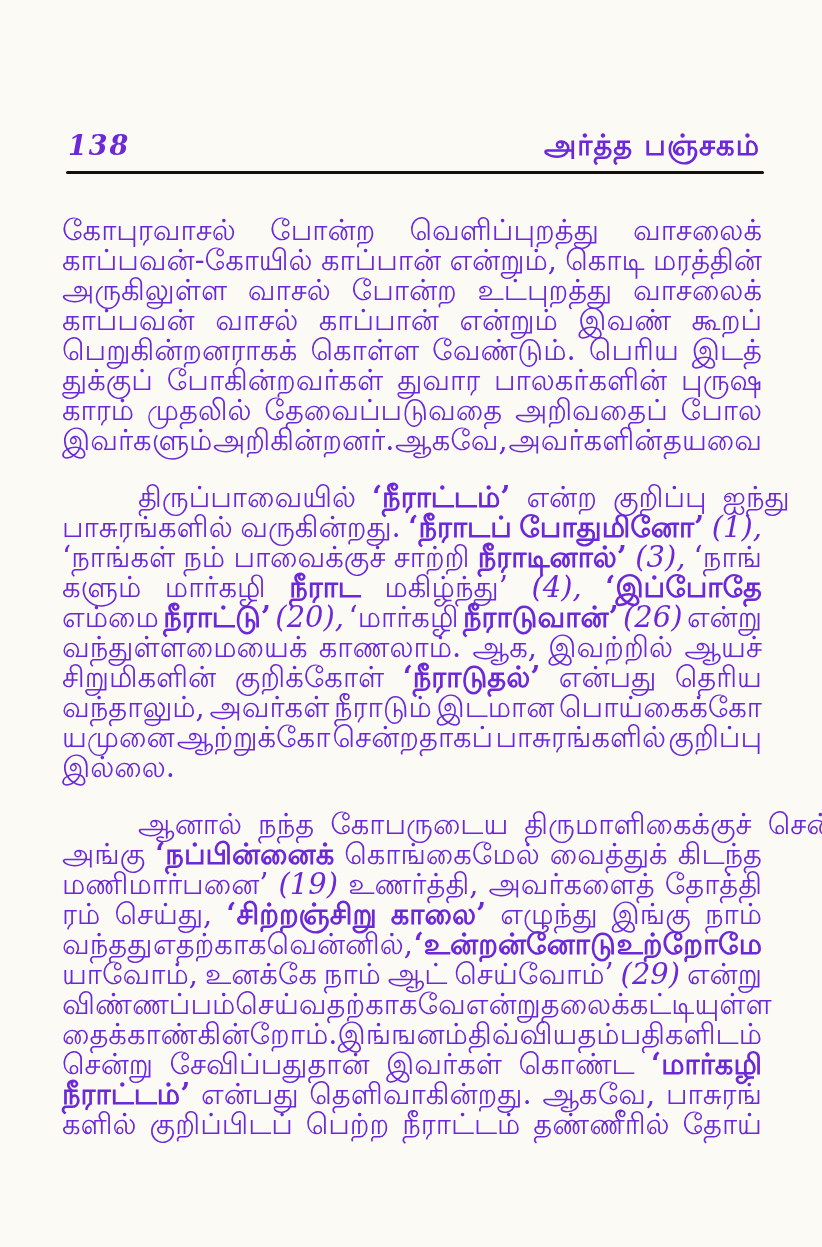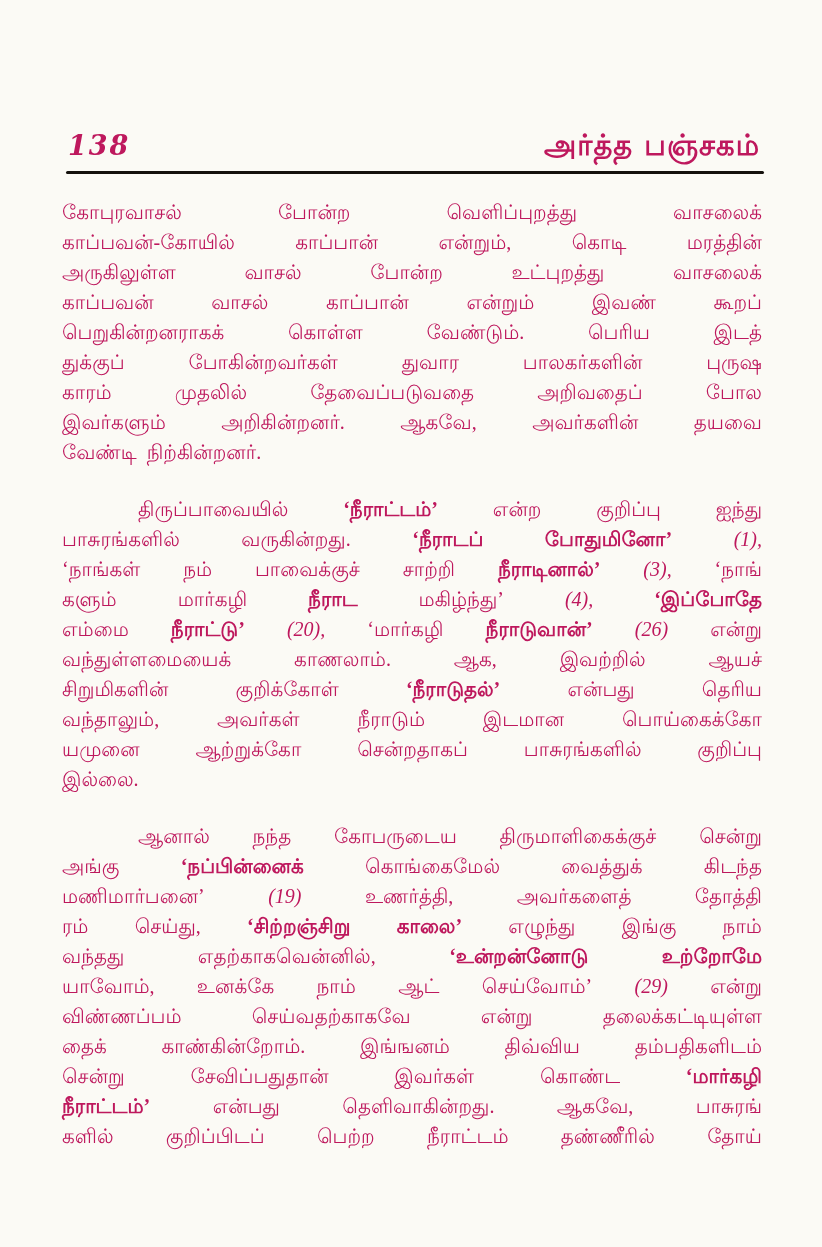--- a/index.html
+++ b/index.html
@@ -1,43 +1,42 @@
 <!DOCTYPE html>
 <html><head>
 <meta charset="utf-8">
 <style>
   html,body{margin:0;padding:0;background:#888;}
   .page{
     position:relative;
     width:822px;height:1247px;
     margin:0 auto;
     background:#fbfaf5;
-    color:#be185d;
+    color:#6d28d9;
     font-family:"DejaVu Serif","Liberation Serif",serif;
     overflow:hidden;
   }
   .header-row{
     position:absolute;top:128px;left:68px;right:62px;
     display:flex;justify-content:space-between;align-items:baseline;
   }
   .page-number{
     font-size:27px;font-weight:bold;font-style:italic;
     letter-spacing:2px;
   }
   .running-title{
     font-size:29px;font-weight:bold;letter-spacing:1px;
   }
   .header-rule{
     position:absolute;top:171px;left:66px;right:58px;height:3px;
     background:#14110d;border-radius:2px;
   }
   .body-text{
-    position:absolute;top:197px;left:62px;width:700px;
-    font-size:20px;
-    font-family:Liberation Serif, serif;
+    position:absolute;top:215px;left:62px;width:700px;
+    font-size:29px;
   }
   .para{margin:0 0 27px 0;}
   .para:last-child{margin-bottom:0;}
   .line{
     display:flex;justify-content:space-between;align-items:baseline;
     height:30px;line-height:30px;white-space:nowrap;
   }
   .line.left{justify-content:flex-start;column-gap:10px;}
   .line.indent{padding-left:76px;gap:16px;}
   .w{display:inline-block;}
@@ -104,24 +103,20 @@
           <span class="w">அறிவதைப்</span>
           <span class="w">போல</span>
         </div>
         <div class="line">
           <span class="w">இவர்களும்</span>
           <span class="w">அறிகின்றனர்.</span>
           <span class="w">ஆகவே,</span>
           <span class="w">அவர்களின்</span>
           <span class="w">தயவை</span>
         </div>
-        <div class="line left">
-          <span class="w">வேண்டி</span>
-          <span class="w">நிற்கின்றனர்.</span>
-        </div>
       </div>
       <div class="para">
         <div class="line indent">
           <span class="w">திருப்பாவையில்</span>
           <span class="w b">‘நீராட்டம்’</span>
           <span class="w">என்ற</span>
           <span class="w">குறிப்பு</span>
           <span class="w">ஐந்து</span>
         </div>
         <div class="line">

